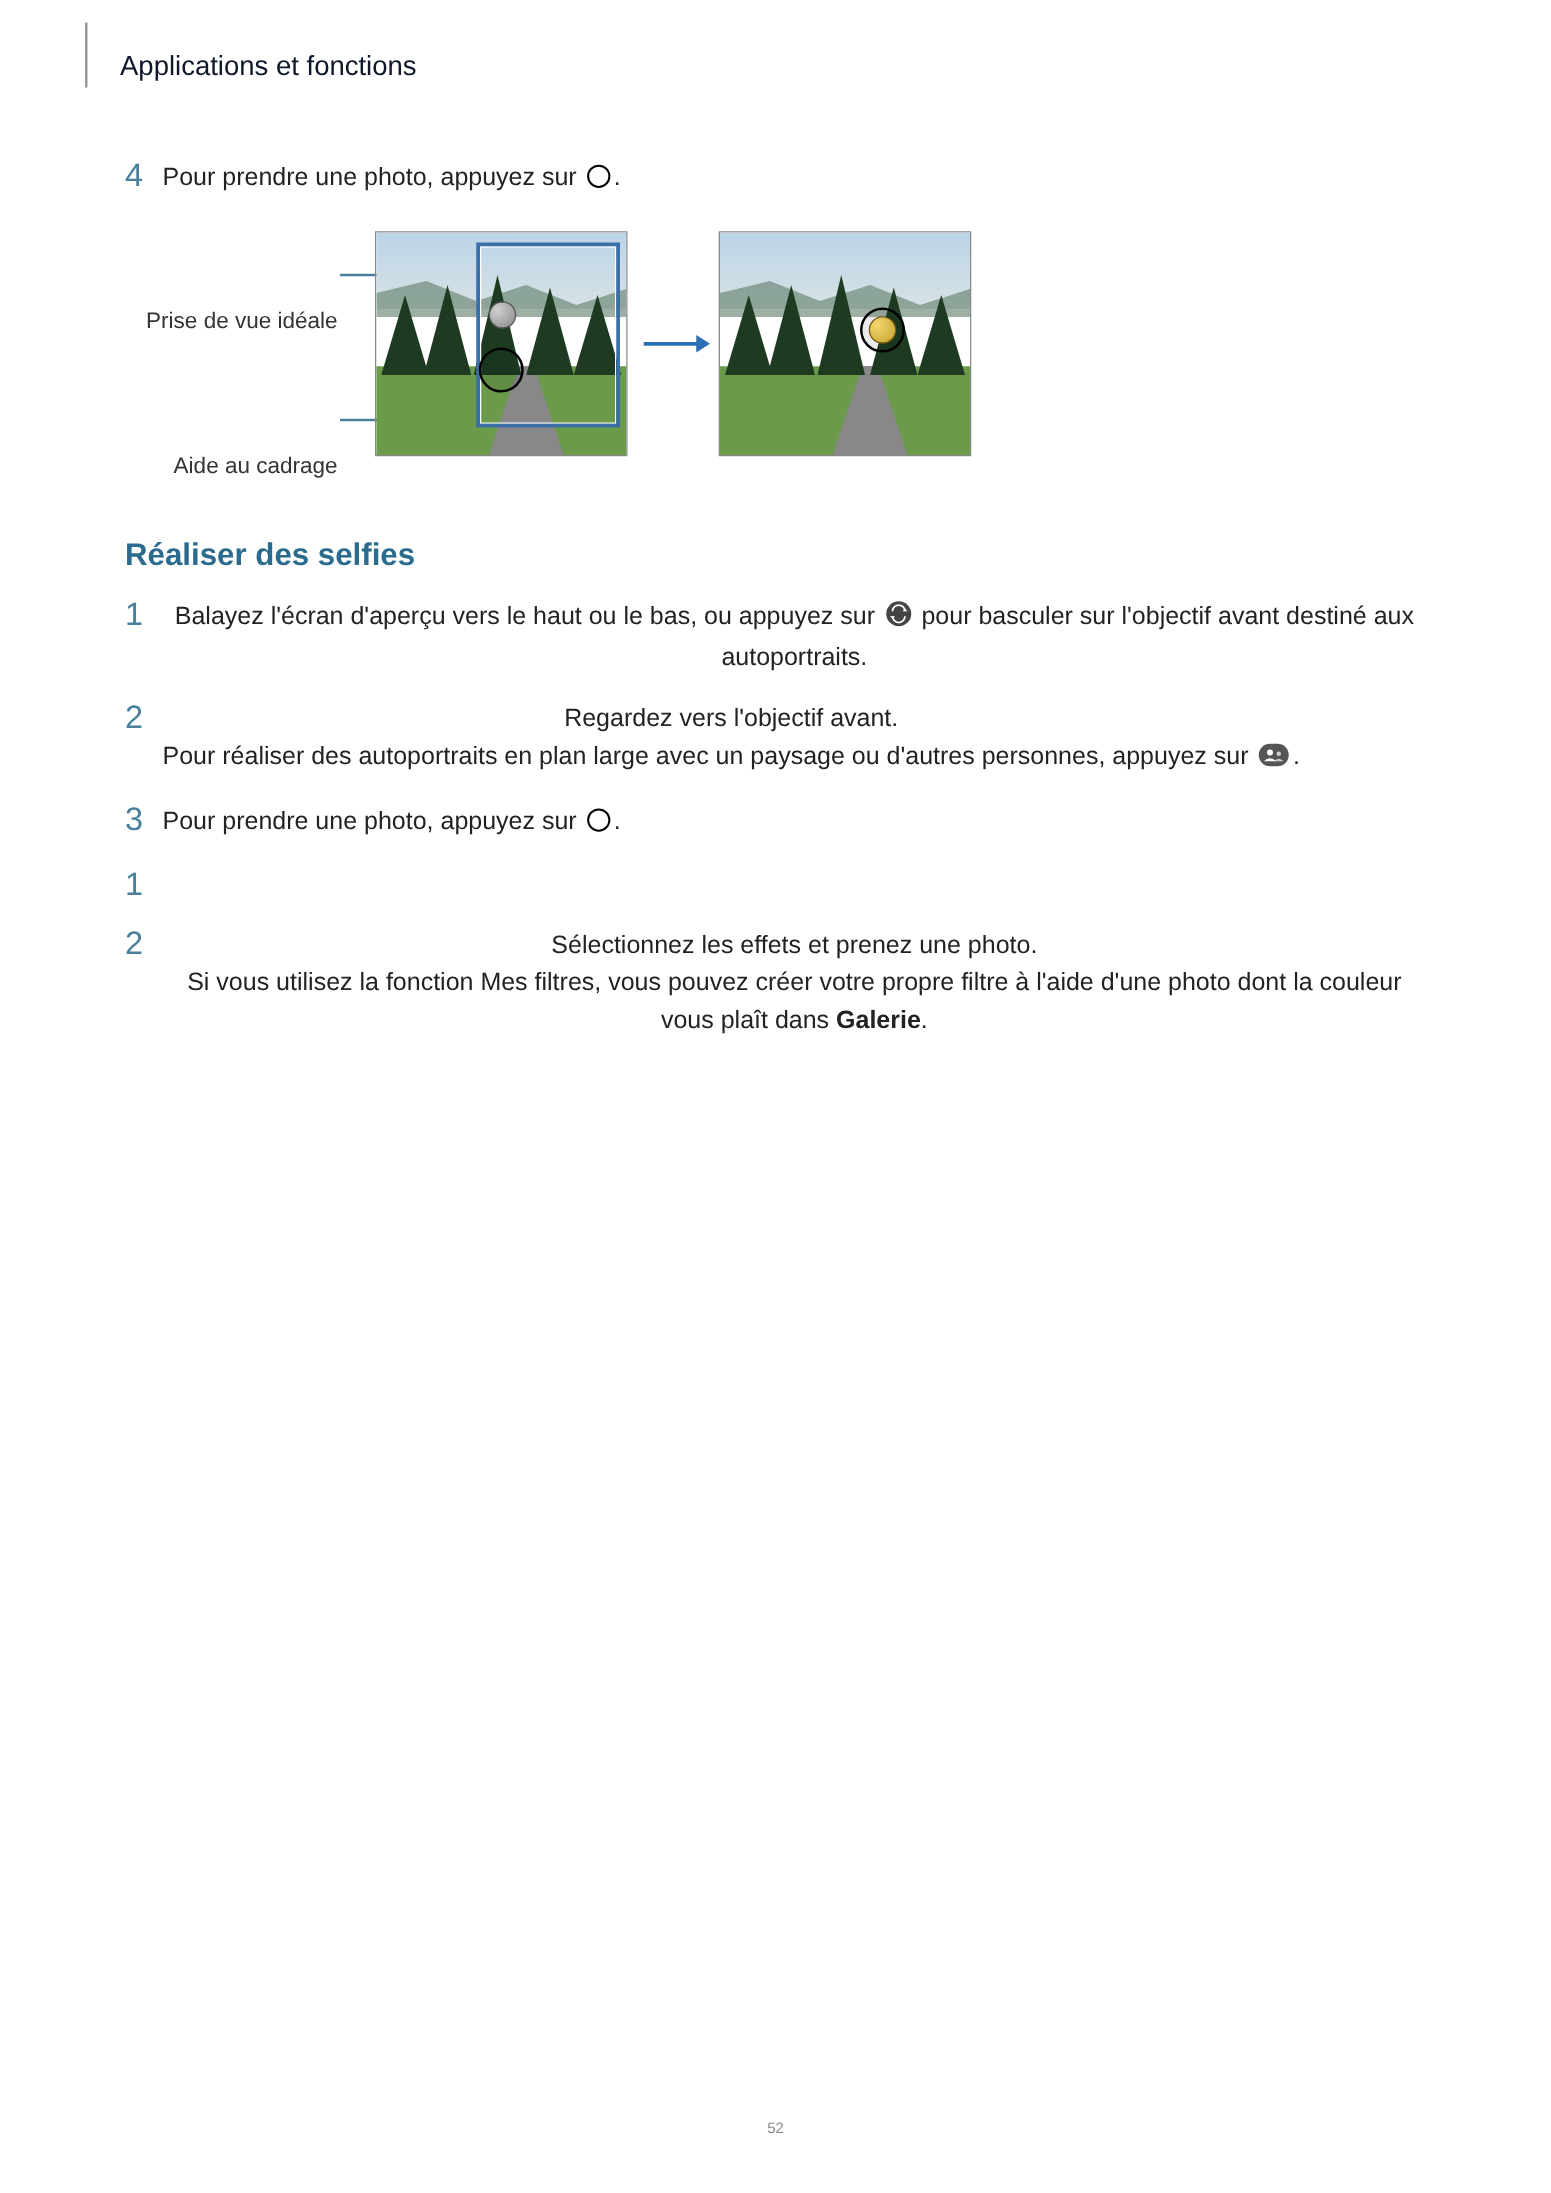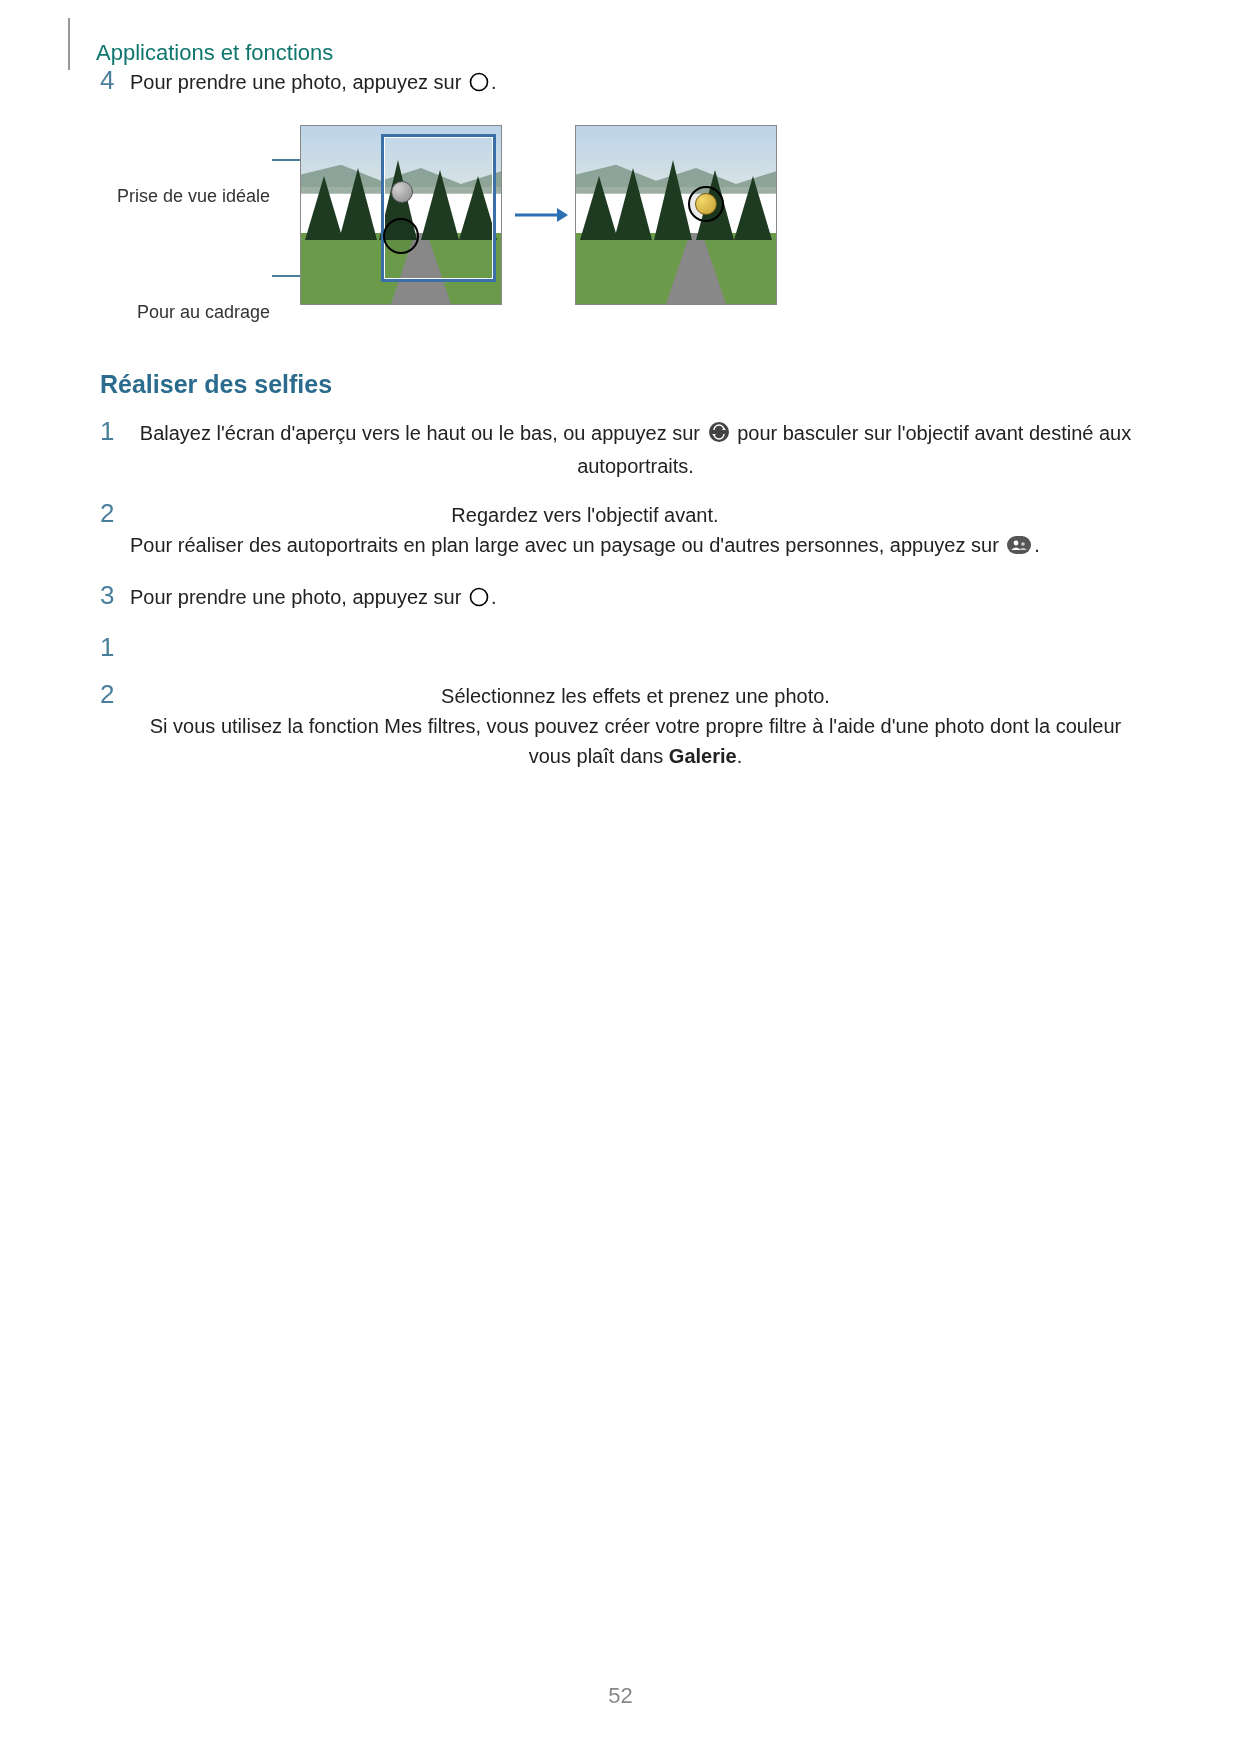--- a/index.html
+++ b/index.html
@@ -17,23 +17,24 @@
     }
     .header-rule {
       position: absolute;
       left: 68px;
       top: 18px;
       width: 2px;
       height: 52px;
       background: #999;
     }
     .header {
-      color: #0f766e;
+      color: #0f172a;
       font-size: 22px;
       margin-left: -4px;
+      margin-bottom: 60px;
       font-weight: 400;
     }
     .step-line {
       display: flex;
       align-items: flex-start;
       margin-bottom: 8px;
     }
     .step-num {
       color: #4a7f9c;
       font-size: 26px;
@@ -109,21 +110,21 @@
       margin-bottom: 20px;
     }
     .step-block { margin-bottom: 18px; }
     .bold { font-weight: 700; }
     .page-number {
       position: absolute;
       bottom: 45px;
       left: 0; right: 0;
       text-align: center;
       color: #888;
-      font-size: 22px;
+      font-size: 12px;
     }
   </style>
 </head>
 <body>
 
 <div class="header-rule"></div>
 
 <div class="page">
   <div class="header">Applications et fonctions</div>
 
@@ -135,21 +136,21 @@
         <svg width="20" height="20" viewBox="0 0 20 20">
             <circle cx="10" cy="10" r="8.5" fill="none" stroke="#000" stroke-width="1.6"></circle>
           </svg>
       </span><span>.</span>
     </div>
   </div>
 
   <div class="figure">
     <div class="callout-label" style="left:-30px; top:24px; width:200px;">Prise de vue idéale</div>
     <div class="callout-line" style="left:172px; top:34px; width:120px;"></div>
-    <div class="callout-label" style="left:-30px; top:140px; width:200px;">Pour au cadrage</div>
+    <div class="callout-label" style="left:-30px; top:140px; width:200px;">Aide au cadrage</div>
     <div class="callout-line" style="left:172px; top:150px; width:120px;"></div>
 
     <div class="shot left">
       <div class="sky"></div>
         <div class="mtn"></div>
         <div class="field"></div>
         <div class="road"></div>
       <div class="tree-row">
         <div class="tree" style="left:4px;"></div>
           <div class="tree" style="left:38px;height:72px;"></div>

